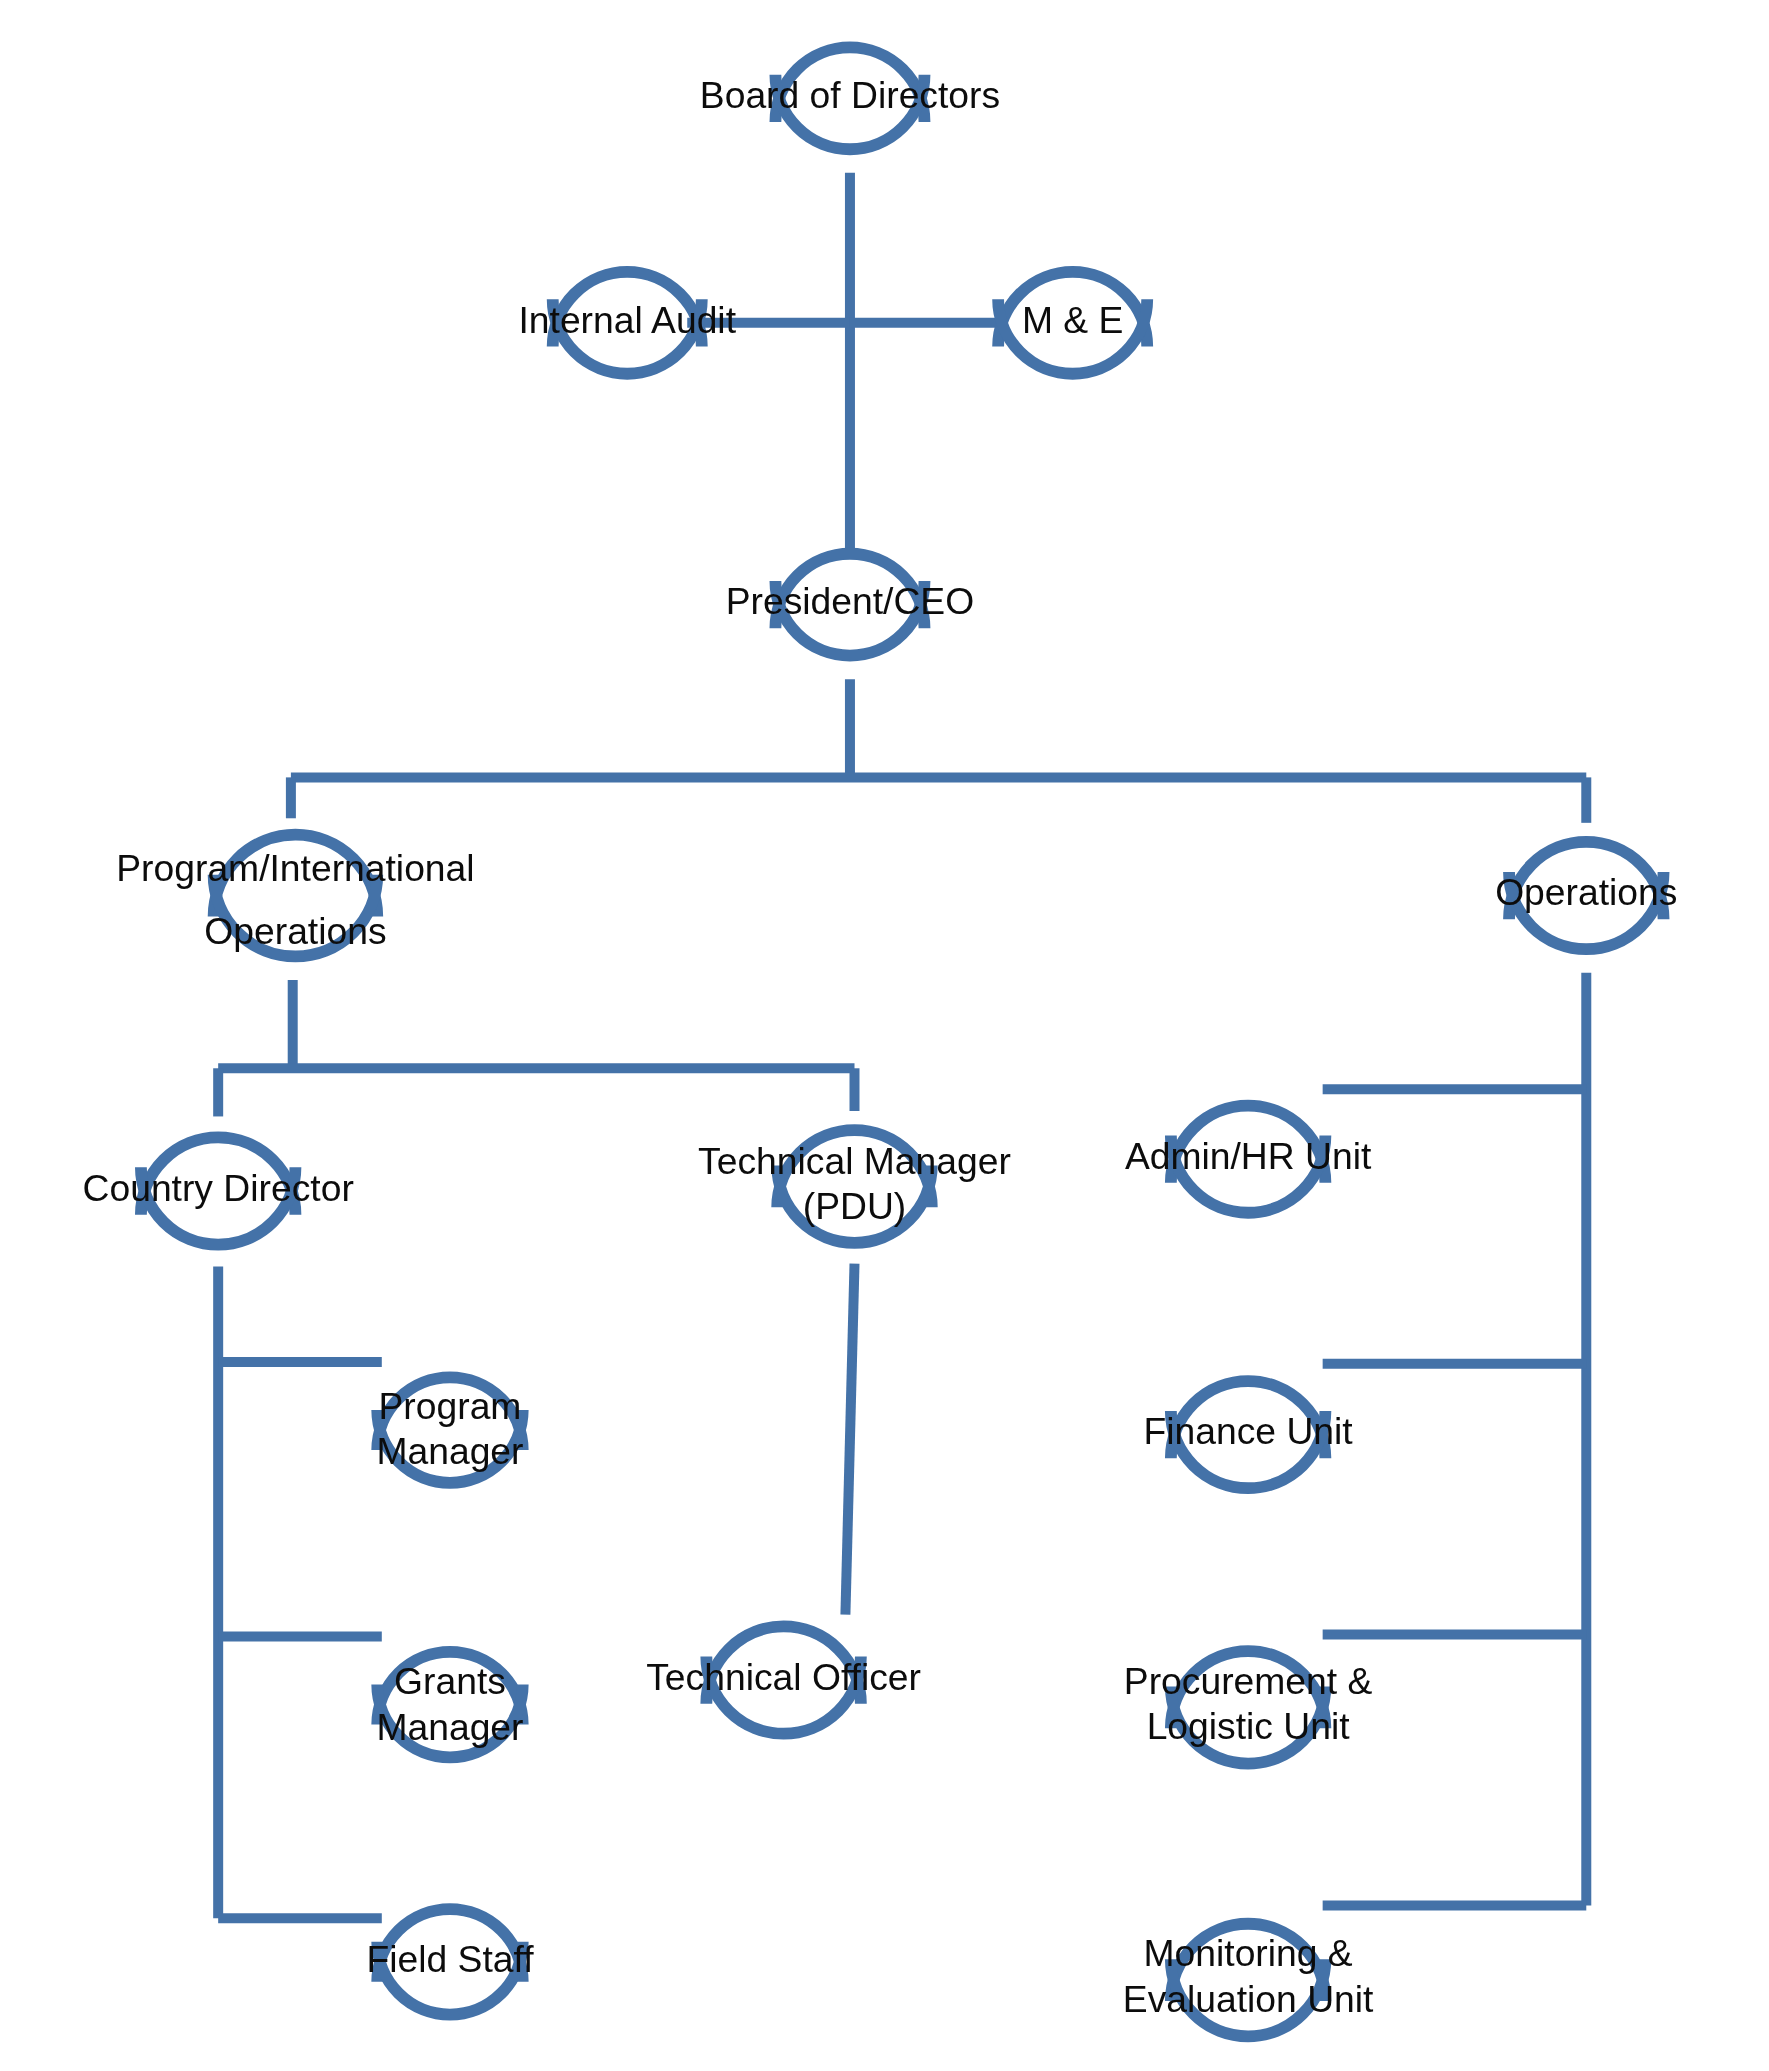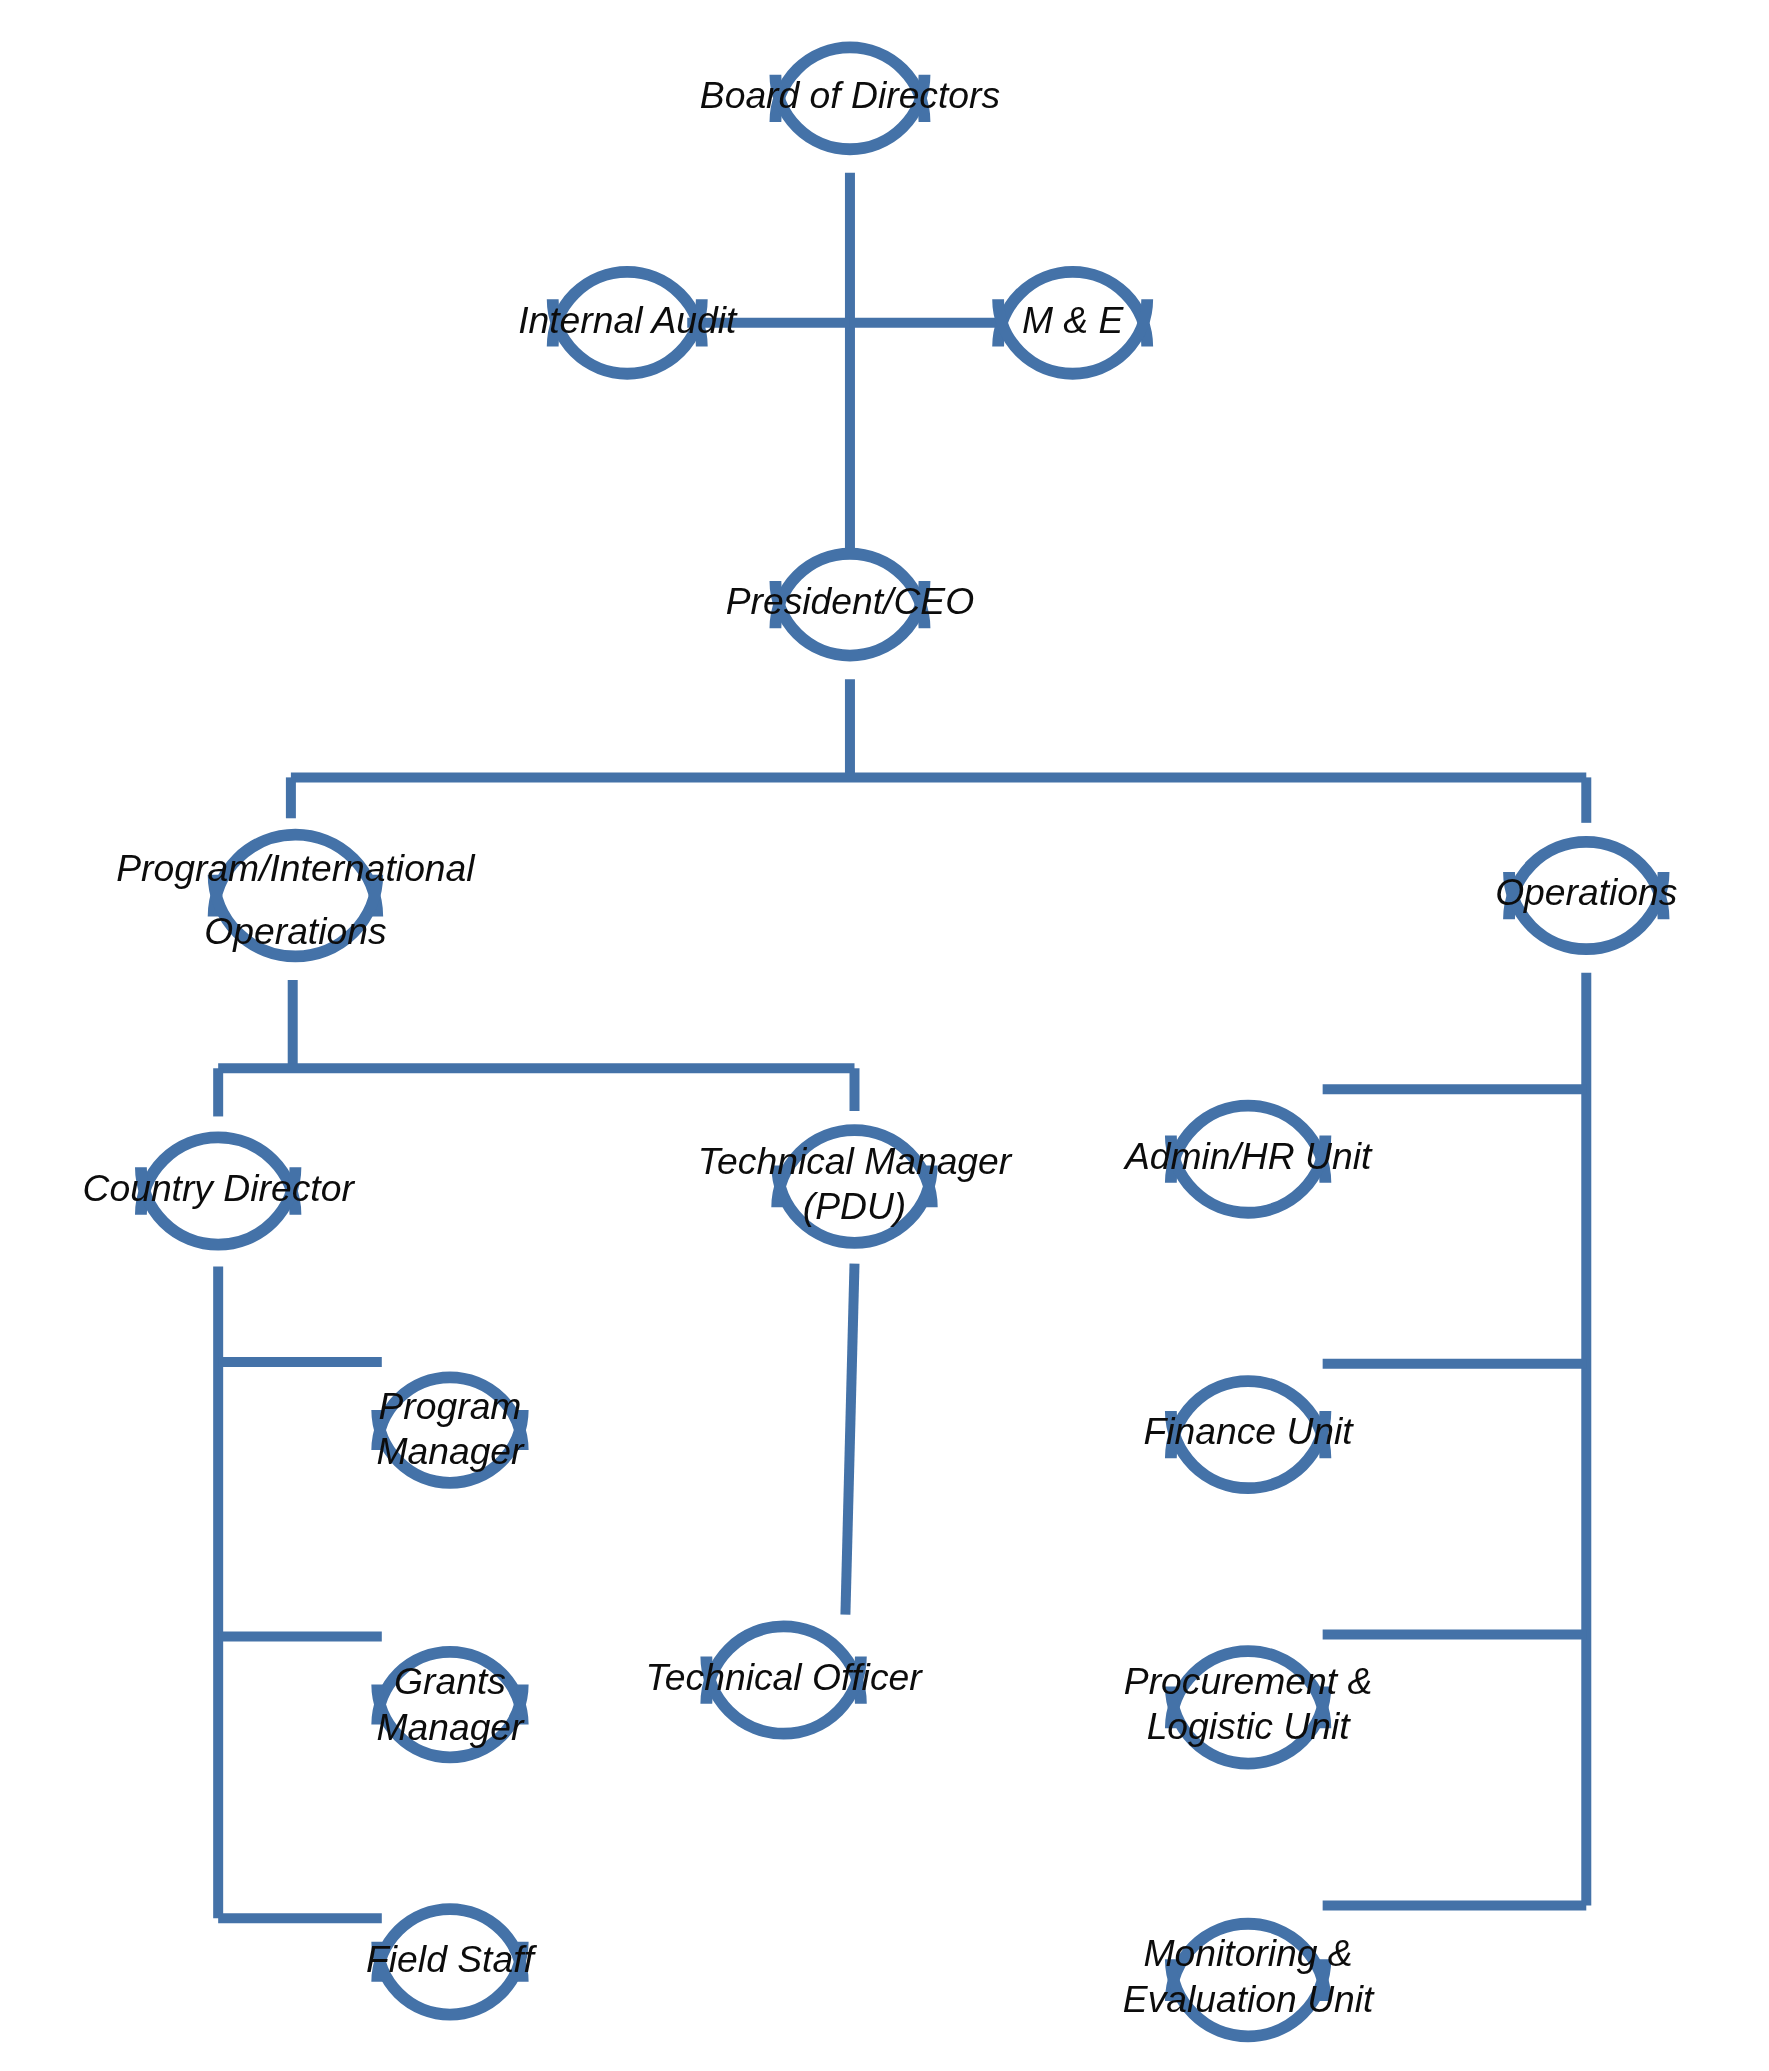--- a/index.html
+++ b/index.html
@@ -10,21 +10,20 @@
   }
   body {
     font-family: "Liberation Sans", sans-serif;
   }
   #chart-root {
     position: relative;
     width: 1769px;
     height: 2072px;
     background: #ffffff;
     overflow: hidden;
-    font-style: italic;
   }
   #org-svg {
     position: absolute;
     inset: 0;
     width: 1769px;
     height: 2072px;
     display: block;
   }
   .node-label {
     font-family: "Liberation Sans", sans-serif;

